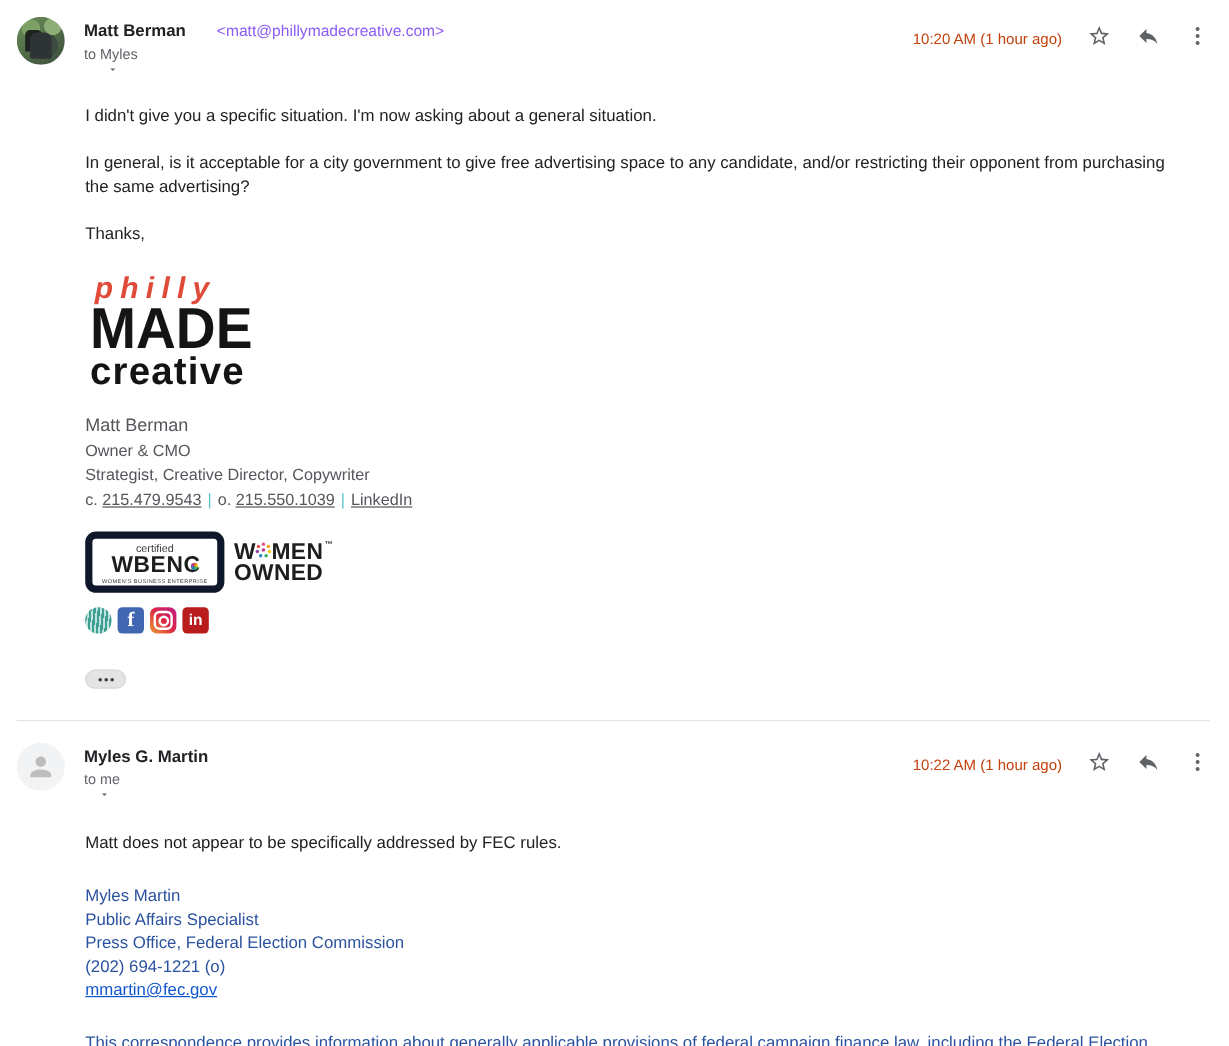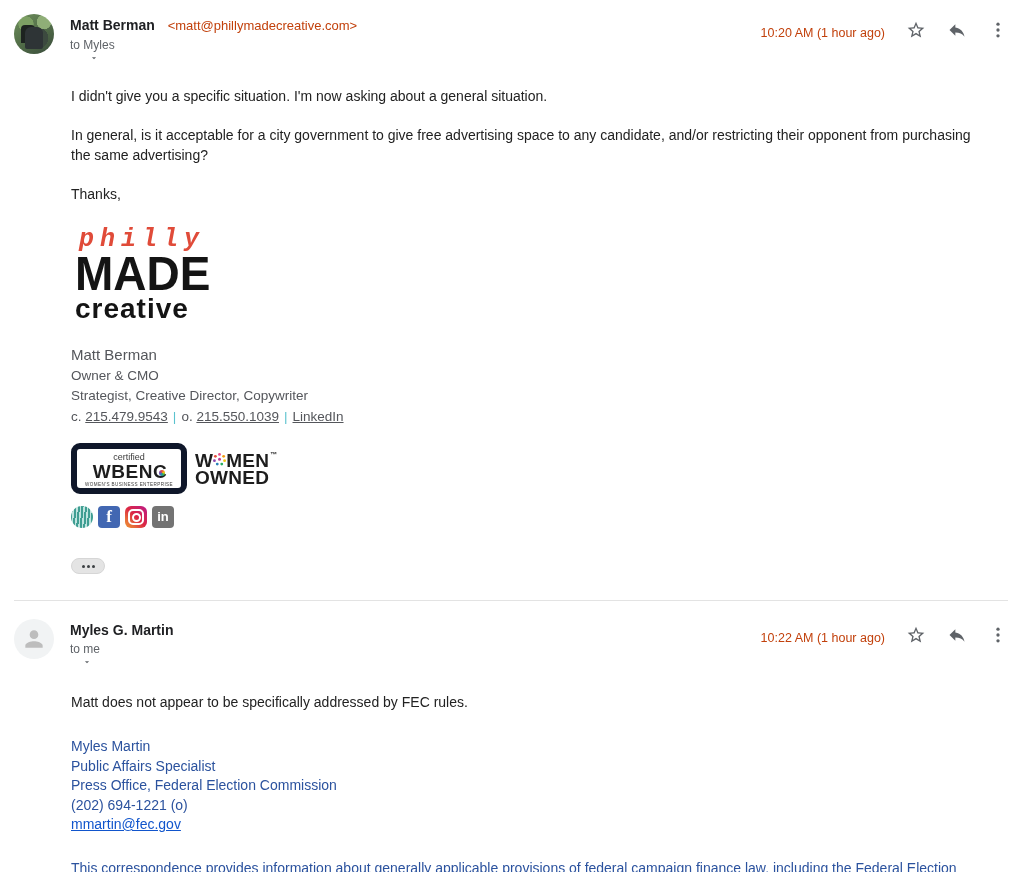--- a/index.html
+++ b/index.html
@@ -13,40 +13,40 @@
       radial-gradient(circle at 75% 20%, #8fae77 0 16%, transparent 17%),
       radial-gradient(circle at 60% 60%, #3c4a3f 0 30%, transparent 31%),
       linear-gradient(145deg,#6e8f5c 0%,#55714a 45%,#394b3b 100%);}
   .avatar-photo::after{content:"";position:absolute;left:11px;top:13px;width:18px;height:22px;
       background:#2e3436;border-radius:6px 6px 2px 2px;
       box-shadow:-6px -4px 0 -2px #1d2320;}
   .avatar-generic{background:#f1f3f4;display:flex;align-items:center;justify-content:center;}
   .hdr-main{margin-left:16px;flex:1;min-width:0;padding-top:2px;}
   .sender-line{font-size:14px;line-height:18px;white-space:nowrap;}
   .sender-name{font-weight:bold;color:#202124;}
-  .sender-addr{color:#c2410c;font-size:13px;margin-left:9px;}
+  .sender-addr{color:#8b5cf6;font-size:13px;margin-left:22px;}
   .to-line{color:#5f6368;font-size:12px;margin-top:3px;display:inline-flex;align-items:center;cursor:pointer;flex-direction:column;}
   .caret{margin-left:3px;display:inline-block;}
   .hdr-right{display:flex;align-items:flex-end;color:#c2410c;font-size:12.5px;padding-top:6px;white-space:nowrap;}
   .icon-btn{width:20px;height:20px;margin-left:21px;cursor:pointer;display:inline-block;}
   .icon-btn svg{display:block;fill:#5f6368;}
 
   .msg-body{padding:20px 16px 0 57px;font-size:14px;line-height:20px;color:#222;}
   .para{margin:0 0 0 0;max-width:937px;}
   .para + .para{margin-top:19px;}
   .signoff{margin-top:38px;}
 
   
   .pmc-logo{margin:24px 0 0 4px;width:150px;cursor:default;user-select:none;}
-  .pmc-philly{font-family:Liberation Mono, monospace;font-style:italic;font-weight:bold;color:#e04b39;
+  .pmc-philly{font-family:Liberation Sans, sans-serif;font-style:italic;font-weight:bold;color:#e04b39;
       font-size:25px;letter-spacing:6px;line-height:24px;margin-left:4px;}
   .pmc-made{font-family:"Liberation Sans",sans-serif;font-weight:900;color:#141414;
       font-size:46px;line-height:42px;letter-spacing:0px;transform:scaleY(1.05);}
   .pmc-creative{font-family:"Liberation Sans",sans-serif;font-weight:900;color:#141414;
-      font-size:28px;line-height:30px;letter-spacing:1px;}
+      font-size:32px;line-height:30px;letter-spacing:1px;}
 
   .sig{margin-top:20px;color:#54565b;}
   .sig-name{font-size:15px;line-height:22px;}
   .sig-role{font-size:13.5px;line-height:20px;}
   .sig-contact{font-size:13.5px;line-height:20px;margin-top:1px;}
   .sig-contact a{color:#54565b;text-decoration:underline;cursor:pointer;}
   .sep{color:#5bc2ce;margin:0 5px;}
 
   
   .badges{display:flex;align-items:center;margin-top:16px;}
@@ -63,21 +63,21 @@
 
   
   .social{display:flex;align-items:center;margin-top:12px;}
   .soc{width:22px;height:22px;margin-right:5px;cursor:pointer;position:relative;display:flex;align-items:center;justify-content:center;}
   .soc-globe{border-radius:50%;background:
       repeating-linear-gradient(95deg,#3f9e92 0 2px,#bfe4df 2px 3.5px),#3f9e92;}
   .soc-fb{background:#4267b2;border-radius:4px;color:#fff;font-weight:bold;font-size:17px;font-family:"Liberation Serif",serif;}
   .soc-ig{background:linear-gradient(45deg,#f09433 0%,#e6683c 25%,#dc2743 50%,#cc2366 75%,#bc1888 100%);border-radius:6px;}
   .soc-ig::before{content:"";width:12px;height:12px;border:2px solid #fff;border-radius:5px;position:absolute;}
   .soc-ig::after{content:"";width:5px;height:5px;border:2px solid #fff;border-radius:50%;position:absolute;}
-  .soc-li{background:#737373;border-radius:4px;color:#fff;font-weight:bold;font-size:13px;}
+  .soc-li{background:#b91c1c;border-radius:4px;color:#fff;font-weight:bold;font-size:13px;}
 
   .trim-btn{margin:30px 0 0 0;width:32px;height:14px;border-radius:8px;background:#e4e4e4;border:1px solid #d6d6d6;
       display:flex;align-items:center;justify-content:center;gap:2px;cursor:pointer;}
   .trim-btn i{width:3px;height:3px;border-radius:50%;background:#3c4043;display:block;}
 
   .divider{border-top:1px solid #e3e3e3;margin-top:26px;}
 
   
   .body2{padding:22px 16px 0 57px;font-size:14px;line-height:20px;}
   .sig-blue{margin-top:25px;color:#2b529e;font-size:14px;line-height:19.5px;}

